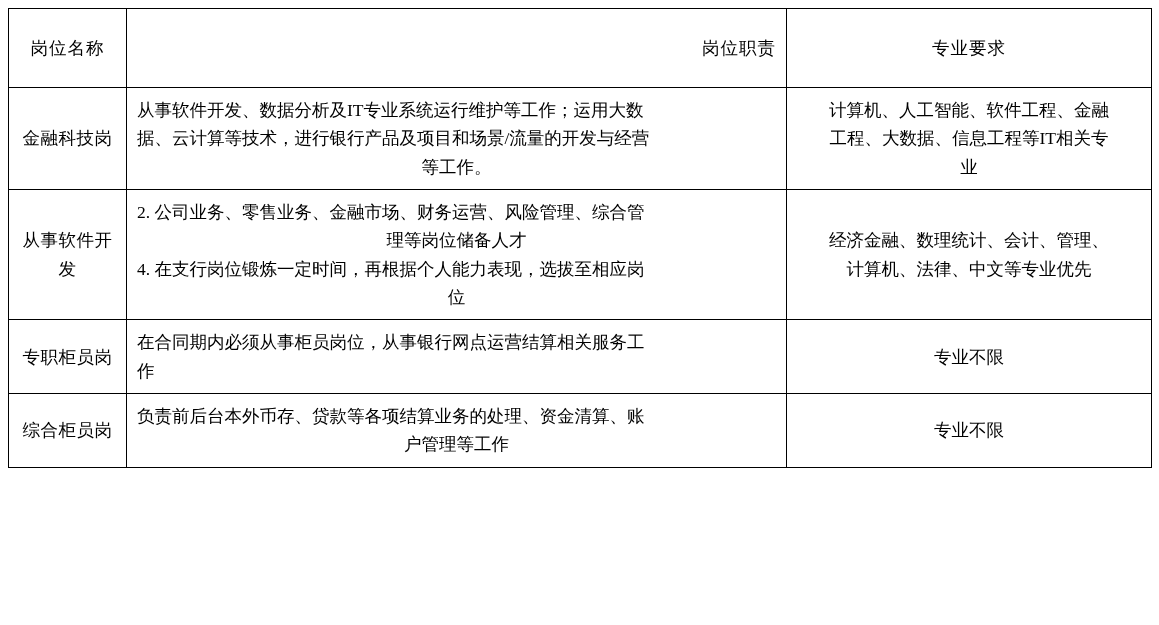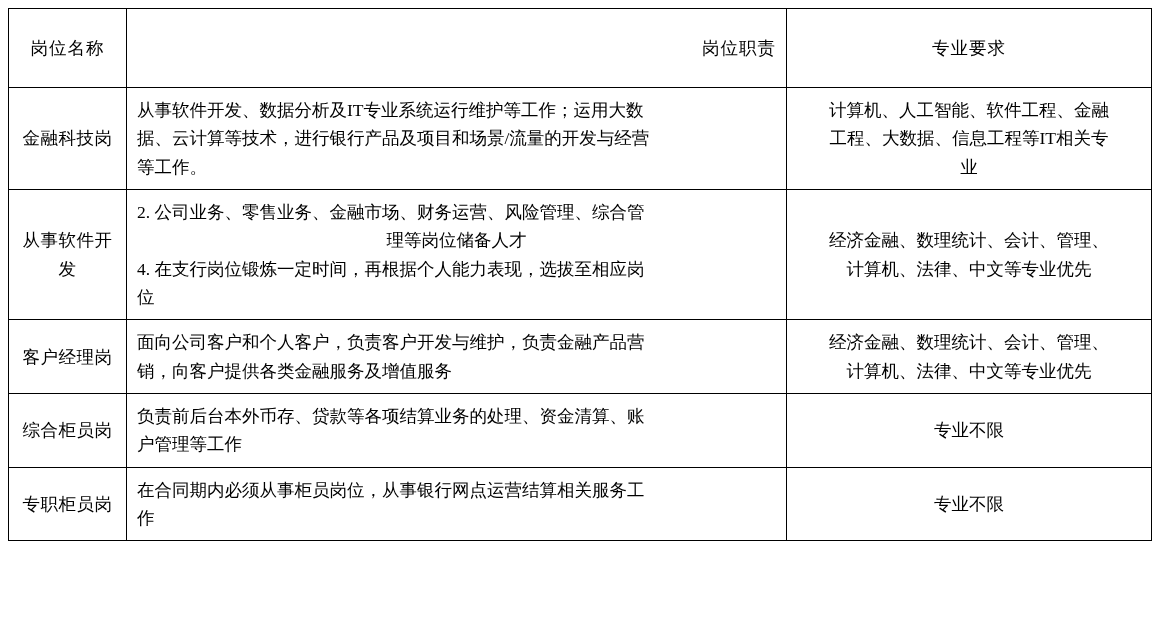--- a/index.html
+++ b/index.html
@@ -65,20 +65,21 @@
     text-align: center;
   }
   td.cell-major .line {
     display: block;
   }
   .duty-just {
     text-align: justify;
     text-justify: inter-ideograph;
   }
   .duty-just-last {
+    text-align: center;
   }
 </style>
 </head>
 <body>
 
 <div class="page">
   <table class="job-table">
     <colgroup>
       <col class="c-name">
       <col class="c-duty">
@@ -114,49 +115,38 @@
           <span class="line duty-just-last" style="text-align:center;">理等岗位储备人才</span>
           <span class="line duty-just">4. 在支行岗位锻炼一定时间，再根据个人能力表现，选拔至相应岗</span>
           <span class="line duty-just-last">位</span>
         </td>
         <td class="cell-major">
           <span class="line">经济金融、数理统计、会计、管理、</span>
           <span class="line">计算机、法律、中文等专业优先</span>
         </td>
       </tr>
 
+
       <tr>
-        <td class="cell-name">客户经理岗</td>
+        <td class="cell-name">专职柜员岗</td>
         <td class="cell-duty">
-          <span class="line duty-just">面向公司客户和个人客户，负责客户开发与维护，负责金融产品营</span>
-          <span class="line duty-just-last">销，向客户提供各类金融服务及增值服务</span>
+          <span class="line duty-just">在合同期内必须从事柜员岗位，从事银行网点运营结算相关服务工</span>
+          <span class="line duty-just-last" style="text-align:left;">作</span>
         </td>
         <td class="cell-major">
-          <span class="line">经济金融、数理统计、会计、管理、</span>
-          <span class="line">计算机、法律、中文等专业优先</span>
+          <span class="line">专业不限</span>
         </td>
       </tr>
 
       <tr>
         <td class="cell-name">综合柜员岗</td>
         <td class="cell-duty">
           <span class="line duty-just">负责前后台本外币存、贷款等各项结算业务的处理、资金清算、账</span>
           <span class="line duty-just-last">户管理等工作</span>
         </td>
         <td class="cell-major">
           <span class="line">专业不限</span>
         </td>
       </tr>
 
-      <tr>
-        <td class="cell-name">专职柜员岗</td>
-        <td class="cell-duty">
-          <span class="line duty-just">在合同期内必须从事柜员岗位，从事银行网点运营结算相关服务工</span>
-          <span class="line duty-just-last" style="text-align:left;">作</span>
-        </td>
-        <td class="cell-major">
-          <span class="line">专业不限</span>
-        </td>
-      </tr>
-
     </tbody>
   </table>
 </div>
 
 </body></html>

